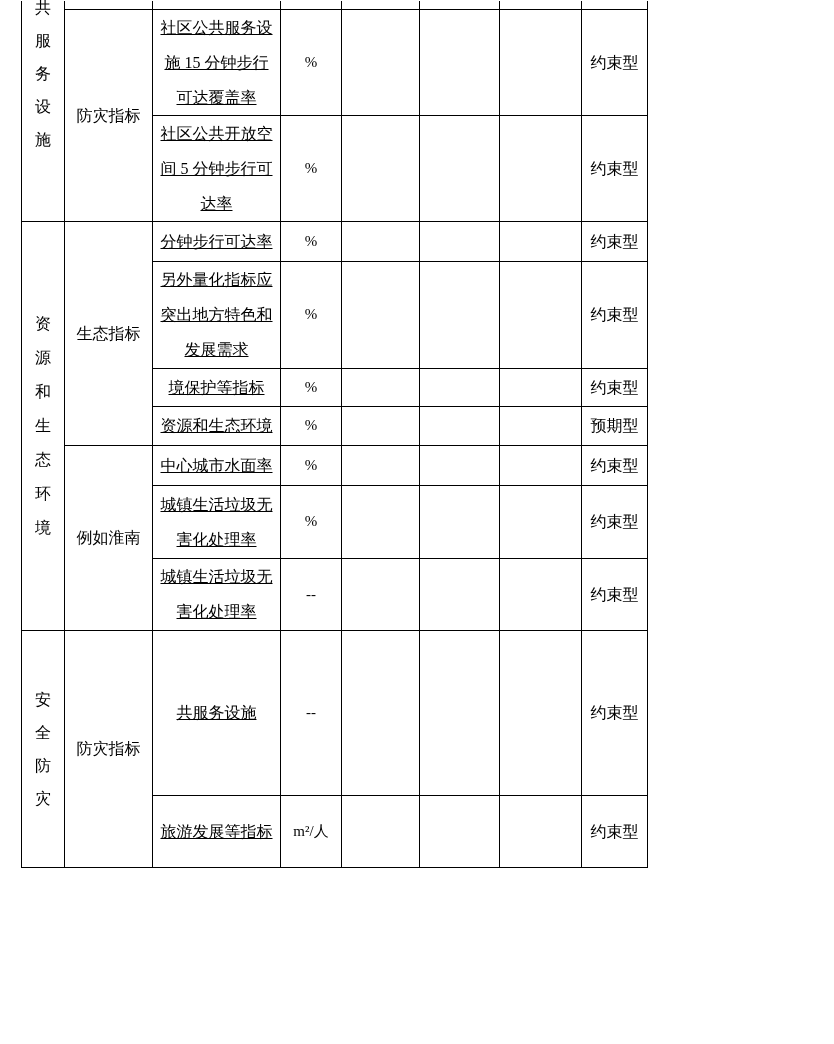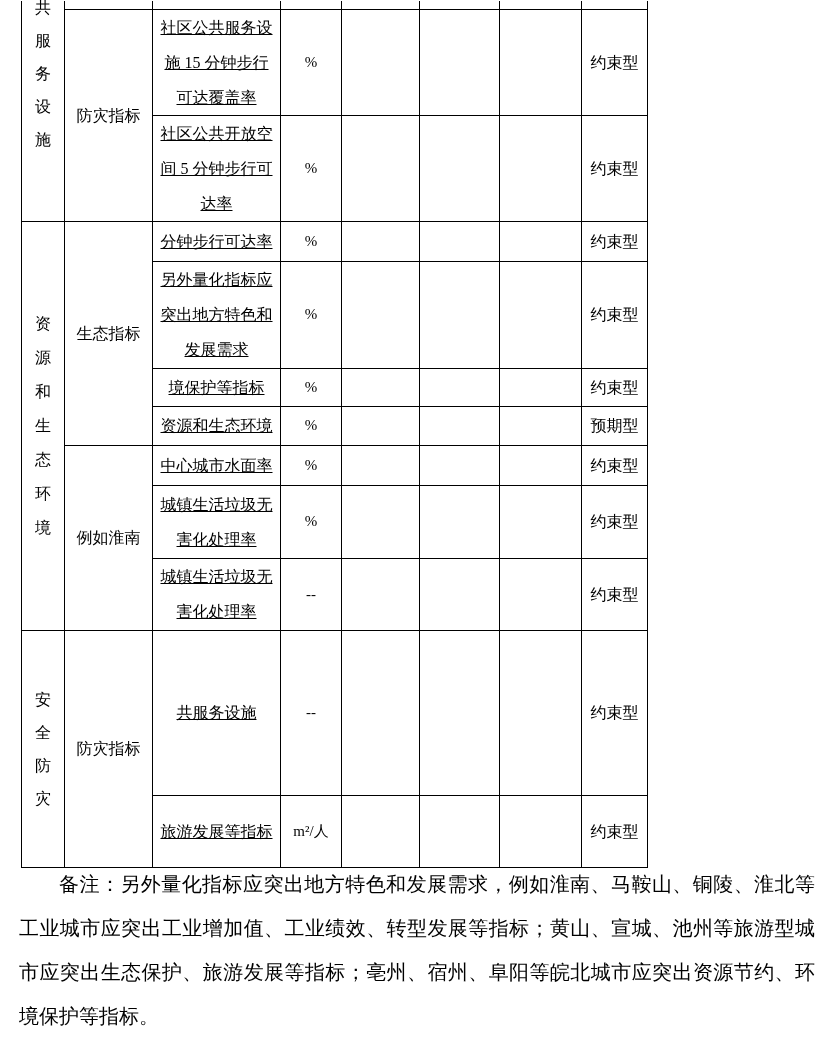--- a/index.html
+++ b/index.html
@@ -205,20 +205,14 @@
       <td class="ind">旅游发展等指标</td>
       <td class="unit">m²/人</td>
       <td class="val"></td>
       <td class="val"></td>
       <td class="val"></td>
       <td class="type">约束型</td>
     </tr>
   </tbody>
     </table>
 
-  <div class="note">
-    <div class="note-line first">备注：另外量化指标应突出地方特色和发展需求，例如淮南、马鞍山、铜陵、淮北等</div>
-    <div class="note-line">工业城市应突出工业增加值、工业绩效、转型发展等指标；黄山、宣城、池州等旅游型城</div>
-    <div class="note-line">市应突出生态保护、旅游发展等指标；亳州、宿州、阜阳等皖北城市应突出资源节约、环</div>
-    <div class="note-line last">境保护等指标。</div>
-  </div>
 
 </div>
 
 </body></html>

